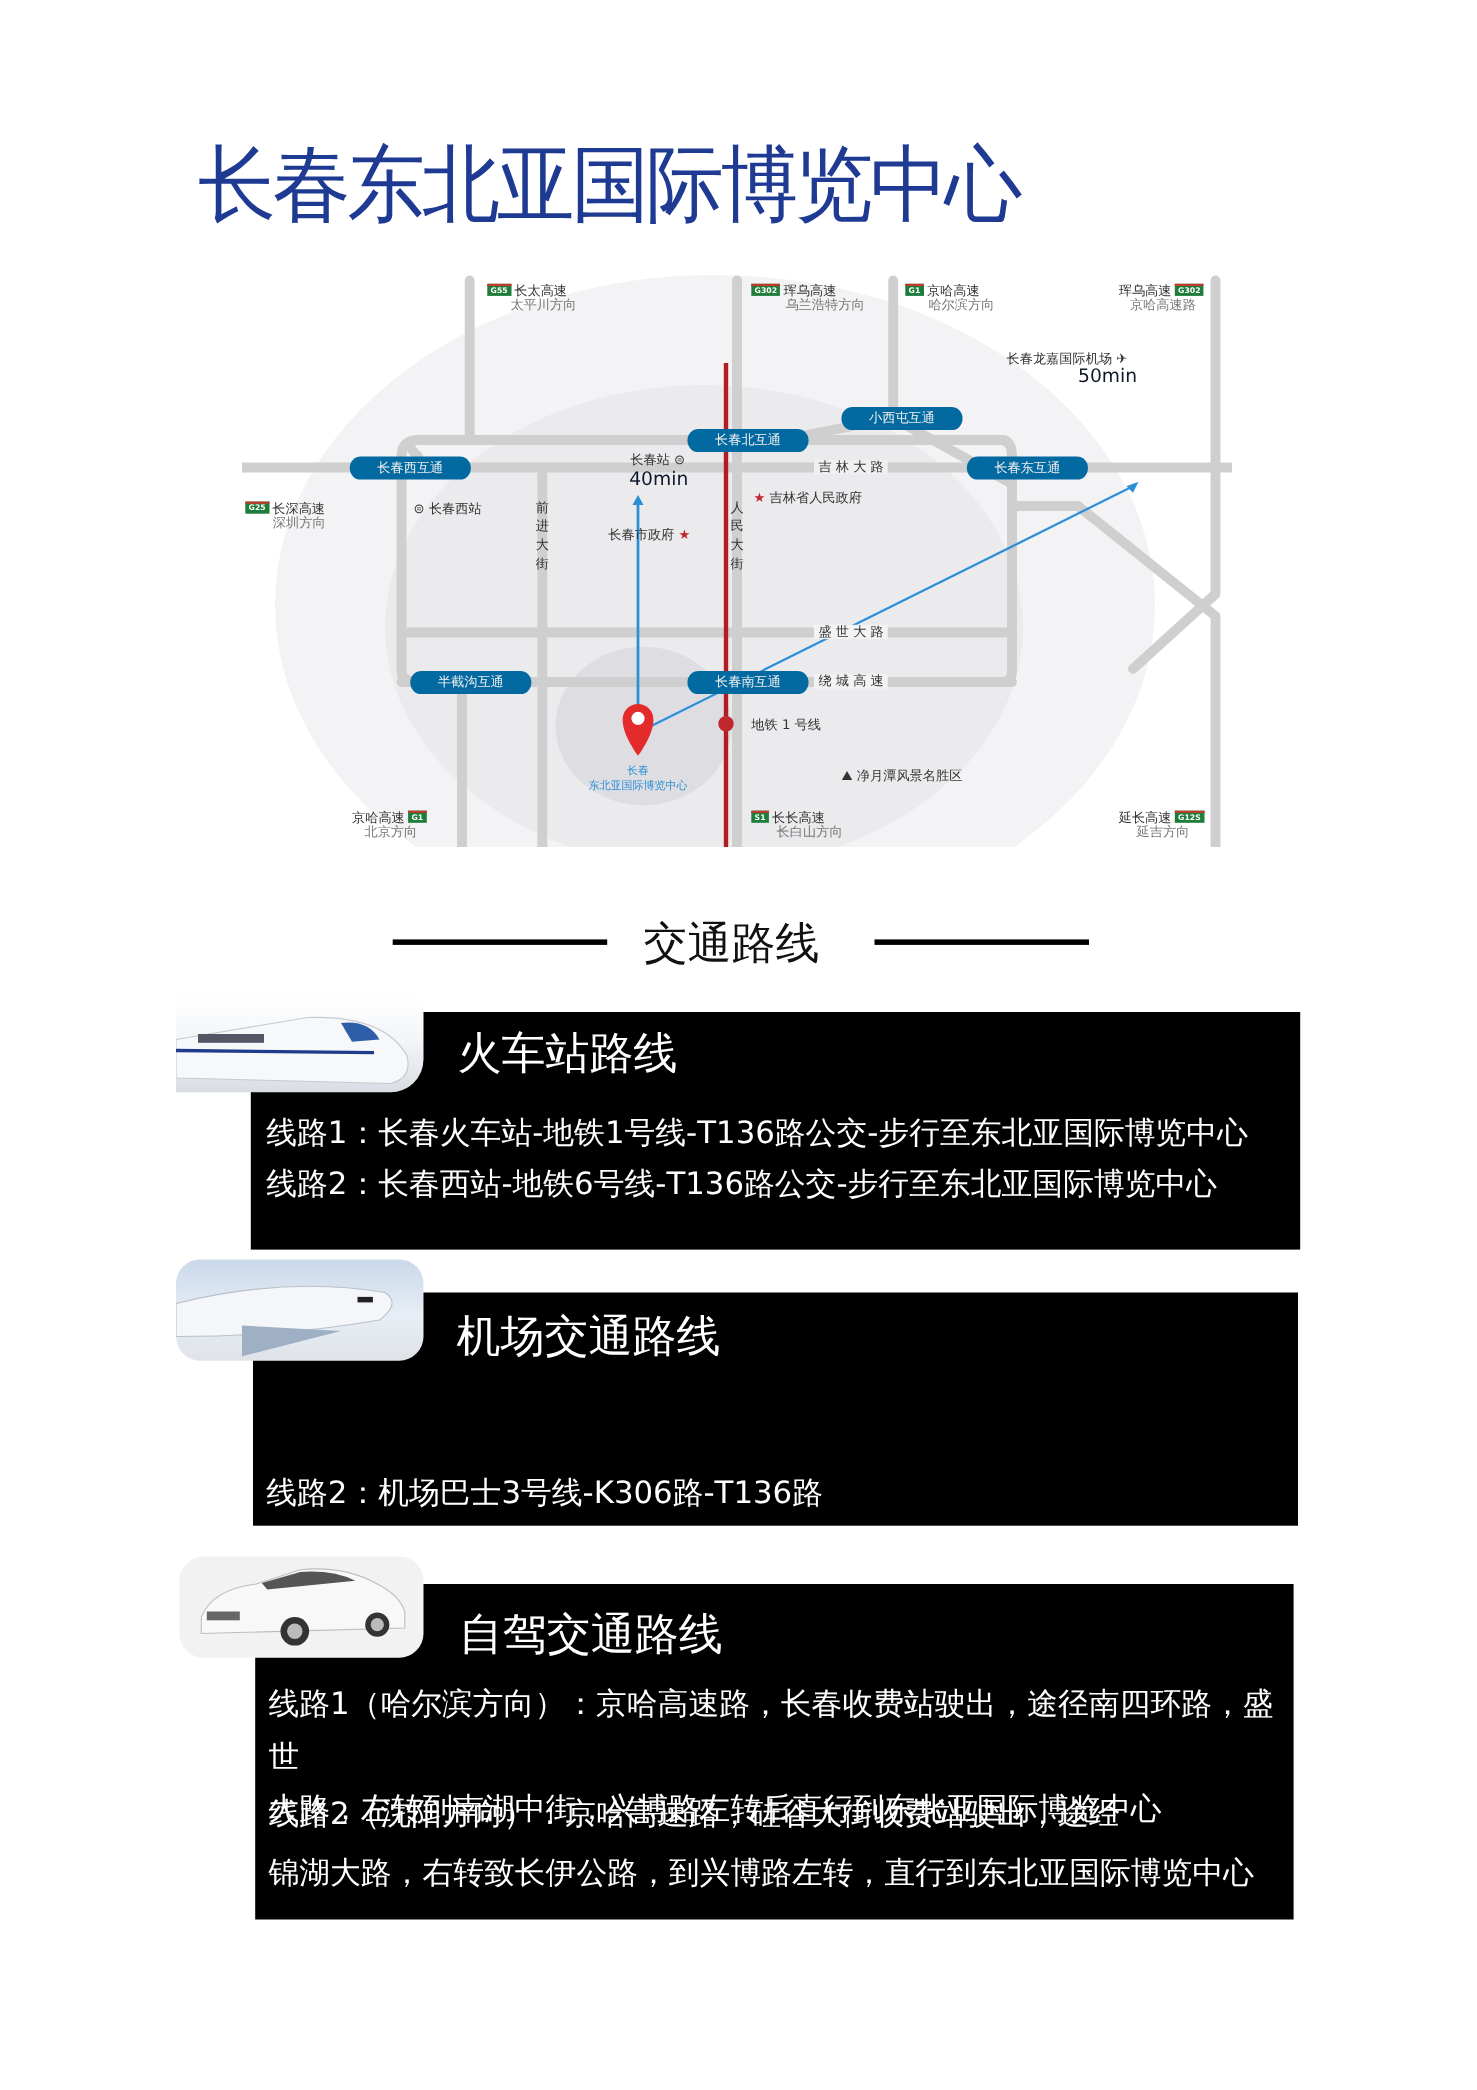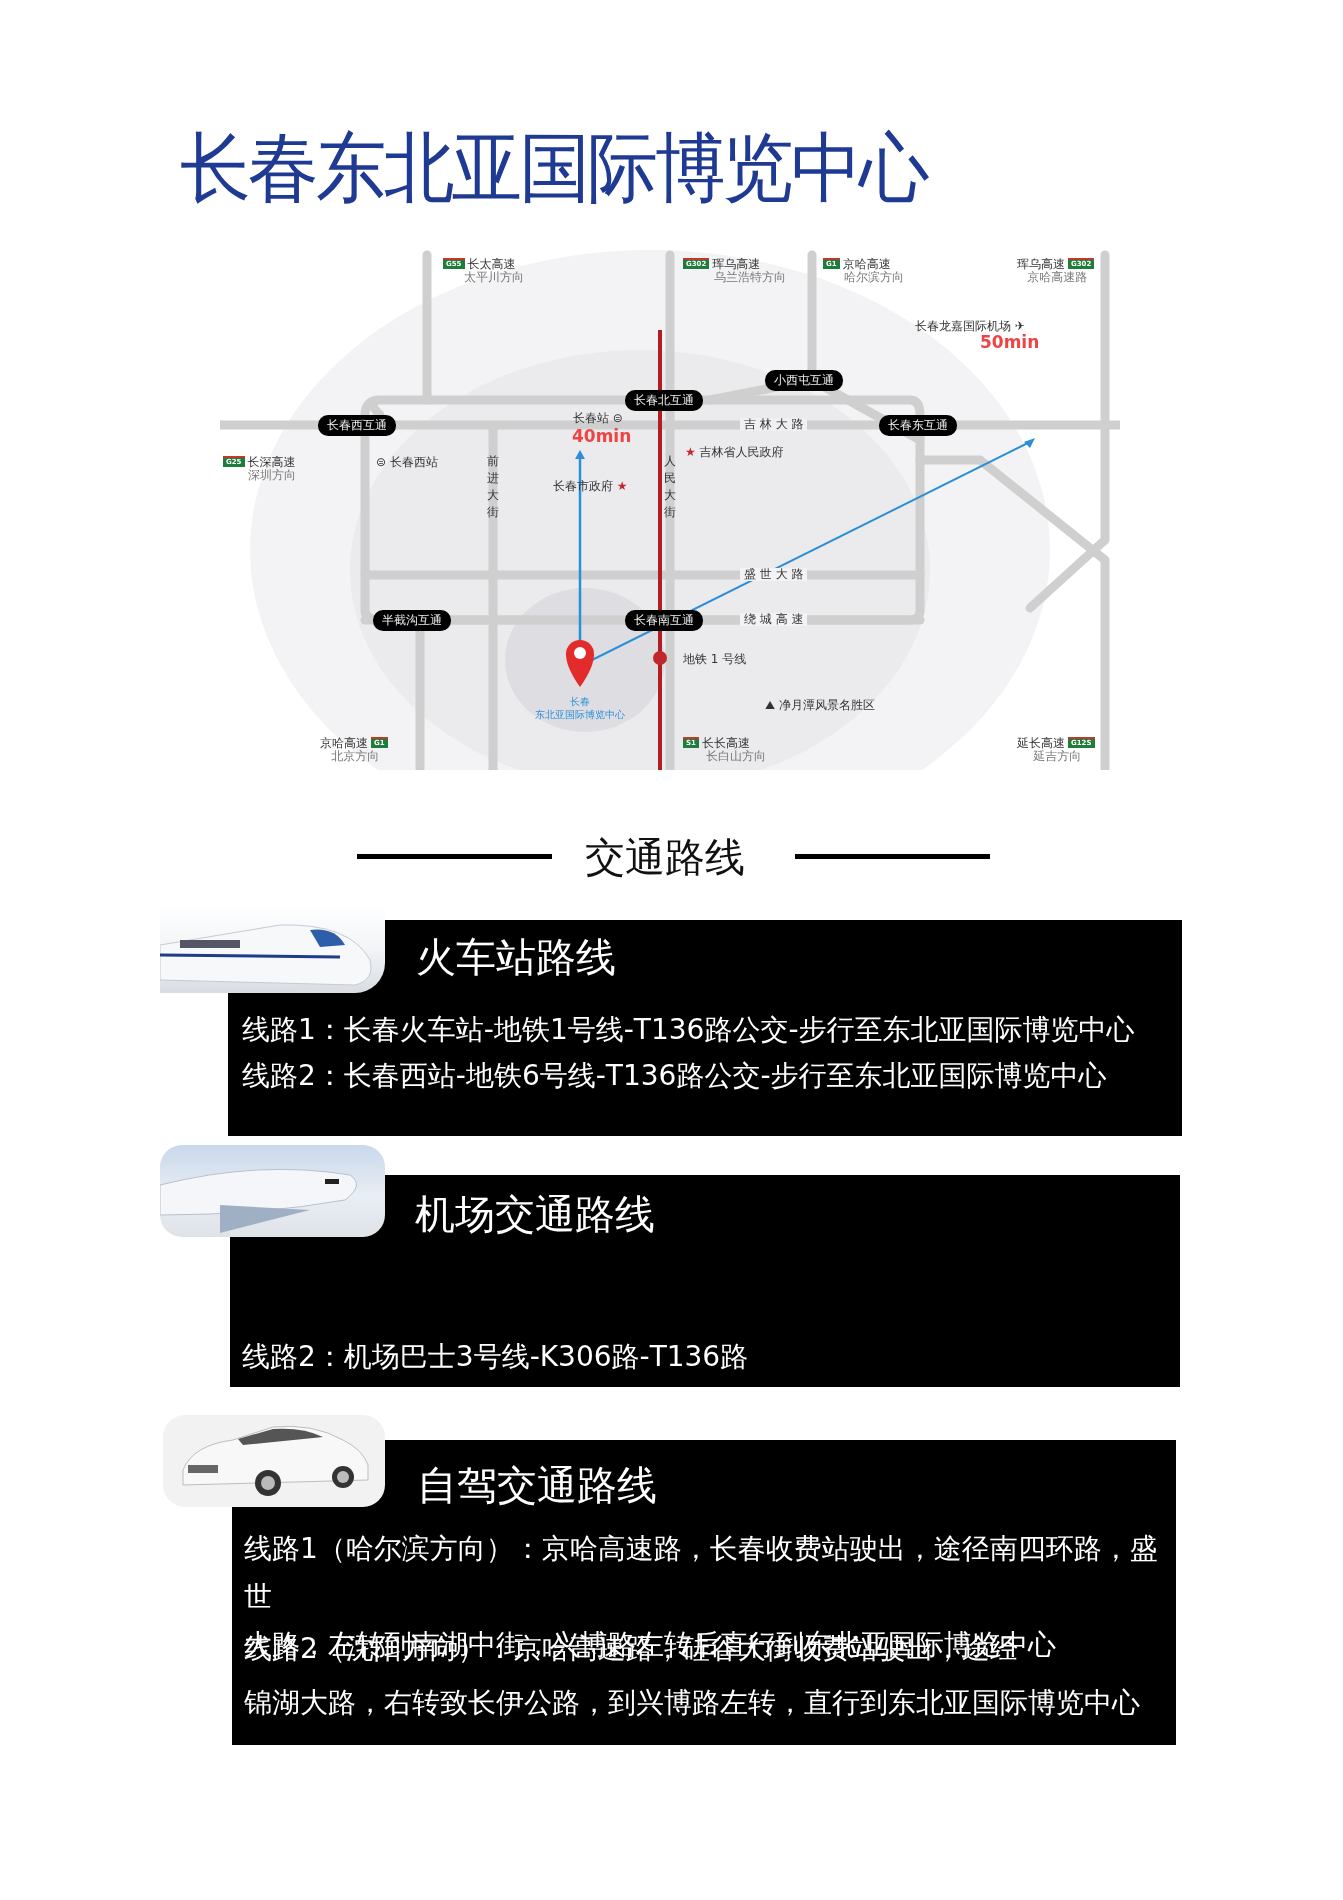--- a/index.html
+++ b/index.html
@@ -3,22 +3,22 @@
 <meta charset="utf-8">
 <style>
   html,body{margin:0;padding:0;background:#ffffff;}
   body{width:1343px;height:1900px;position:relative;overflow:hidden;font-family:"DejaVu Sans","Liberation Sans",sans-serif;}
   .title{position:absolute;left:180px;top:118px;font-size:76px;color:#1f3a93;letter-spacing:-3px;font-family:"DejaVu Sans",sans-serif;white-space:nowrap;transform:scaleX(0.93);transform-origin:left top;}
   .map{position:absolute;left:220px;top:240px;width:900px;height:530px;}
   .map svg{position:absolute;left:0;top:0;}
   .lbl{position:absolute;font-size:12px;color:#333;white-space:nowrap;line-height:13px;}
   .lbl .sub{color:#777;display:block;text-align:center;}
   .badge{display:inline-block;background:#1e7d3b;color:#fff;font-size:7px;padding:0 3px;margin:0 3px;vertical-align:2px;border-top:2px solid #c0392b;line-height:9px;font-weight:bold;}
-  .pill{position:absolute;background:#000000;color:#eee;font-size:12px;padding:2px 9px;border-radius:10px;white-space:nowrap;}
-  .time{position:absolute;color:#ef4444;font-weight:bold;font-size:17px;}
+  .pill{position:absolute;background:#0369a1;color:#eee;font-size:12px;padding:2px 25px;border-radius:10px;white-space:nowrap;}
+  .time{position:absolute;color:#0f172a;font-weight:normal;font-size:17px;}
   .vtext{position:absolute;font-size:12px;color:#333;width:14px;line-height:17px;text-align:center;}
   .section-head{position:absolute;top:830px;left:0;width:1063px;height:50px;}
   .section-head .line{position:absolute;top:24px;height:5px;background:#000;width:195px;}
   .section-head .txt{position:absolute;left:585px;top:0;font-size:40px;color:#111;}
   .card{position:absolute;background:#000;color:#fff;padding-left:47px;}
   .card .ctitle{position:absolute;font-size:40px;color:#fff;white-space:nowrap;}
   .card .cbody{position:absolute;font-size:28px;line-height:44px;color:#fff;white-space:pre-wrap;}
   .photo{position:absolute;border-radius:22px;overflow:hidden;}
 </style>
 </head>

